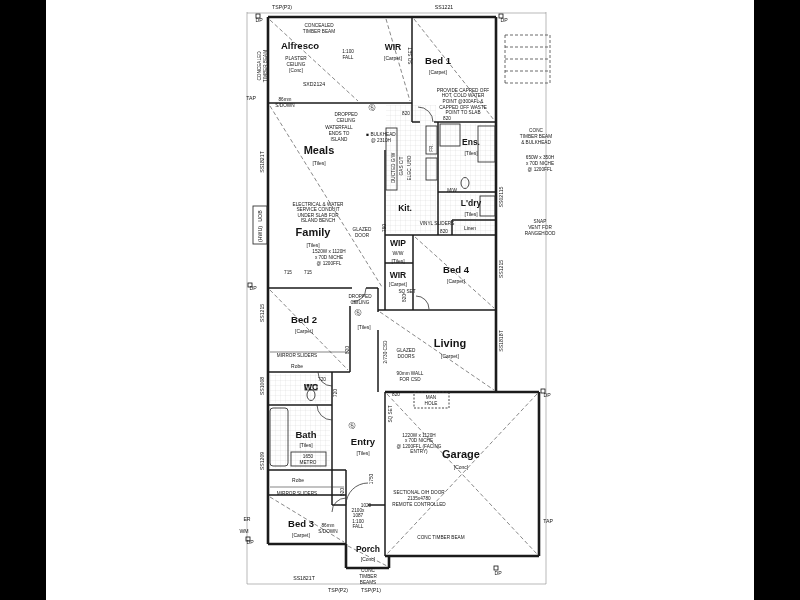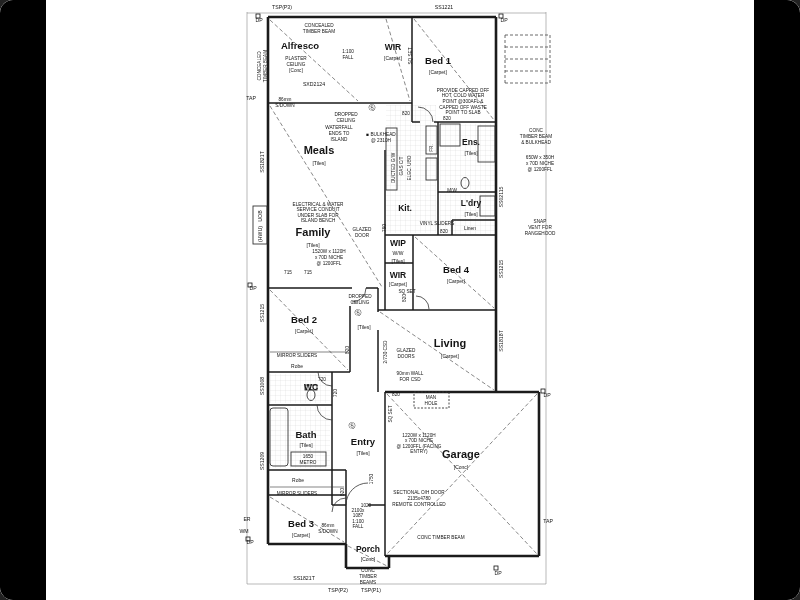--- a/index.html
+++ b/index.html
@@ -1,17 +1,17 @@
 <!DOCTYPE html>
 <html><head>
 <meta charset="utf-8">
 <style>
   html,body{margin:0;padding:0;background:#222;}
   .screen{position:relative;width:800px;height:600px;background:#ffffff;overflow:hidden;
-          font-family:"Liberation Sans",sans-serif;border-radius:13px;}
+          font-family:"Liberation Sans",sans-serif;}
   svg{position:absolute;left:0;top:0;}
   svg text{font-family:"Liberation Sans",sans-serif;fill:#141414;text-anchor:middle;dominant-baseline:central;}
   .t-room-lg{font-size:11px;font-weight:bold;}
   .t-room{font-size:9.5px;font-weight:bold;}
   .t-room-sm{font-size:8.5px;font-weight:bold;}
   .t-sub{font-size:5px;}
   .t-note{font-size:4.7px;}
   .t-code{font-size:5.2px;}
   .t-dim{font-size:4.7px;}
   .t-sym{font-size:7px;}

